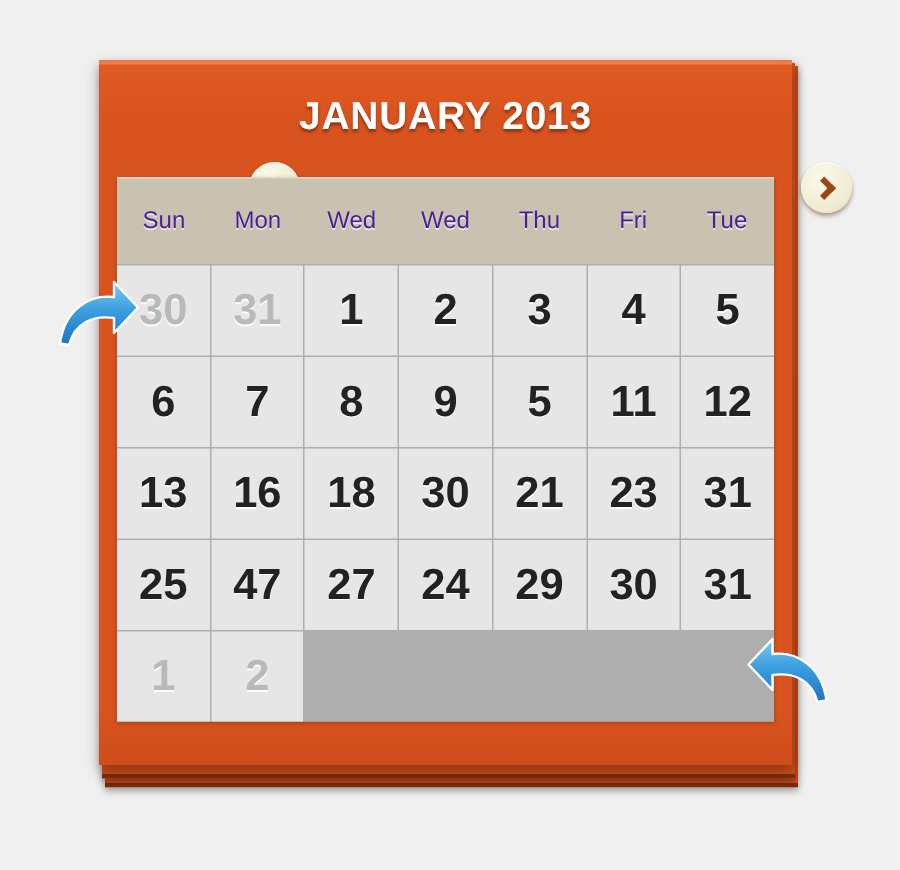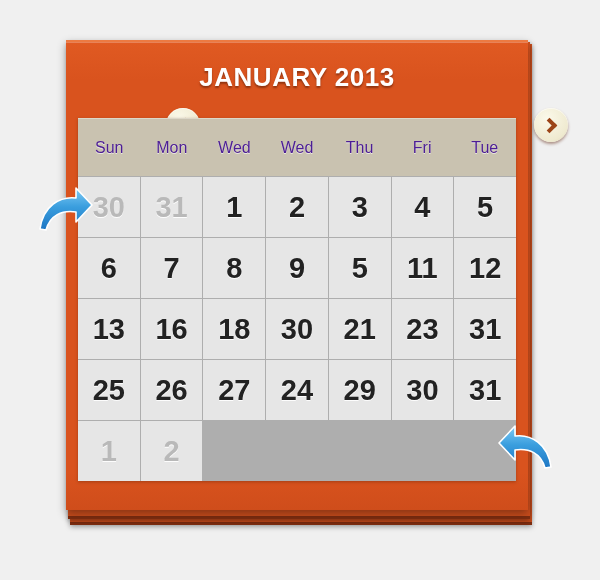--- a/index.html
+++ b/index.html
@@ -211,21 +211,21 @@
           <div class="day-cell">11</div>
           <div class="day-cell">12</div>
           <div class="day-cell">13</div>
           <div class="day-cell">16</div>
           <div class="day-cell">18</div>
           <div class="day-cell">30</div>
           <div class="day-cell">21</div>
           <div class="day-cell">23</div>
           <div class="day-cell">31</div>
           <div class="day-cell">25</div>
-          <div class="day-cell">26</div>
+          <div class="day-cell">47</div>
           <div class="day-cell">27</div>
           <div class="day-cell">24</div>
           <div class="day-cell">29</div>
           <div class="day-cell">30</div>
           <div class="day-cell">31</div>
           <div class="day-cell muted">1</div>
           <div class="day-cell muted">2</div>
         </div>
     </div>
 

